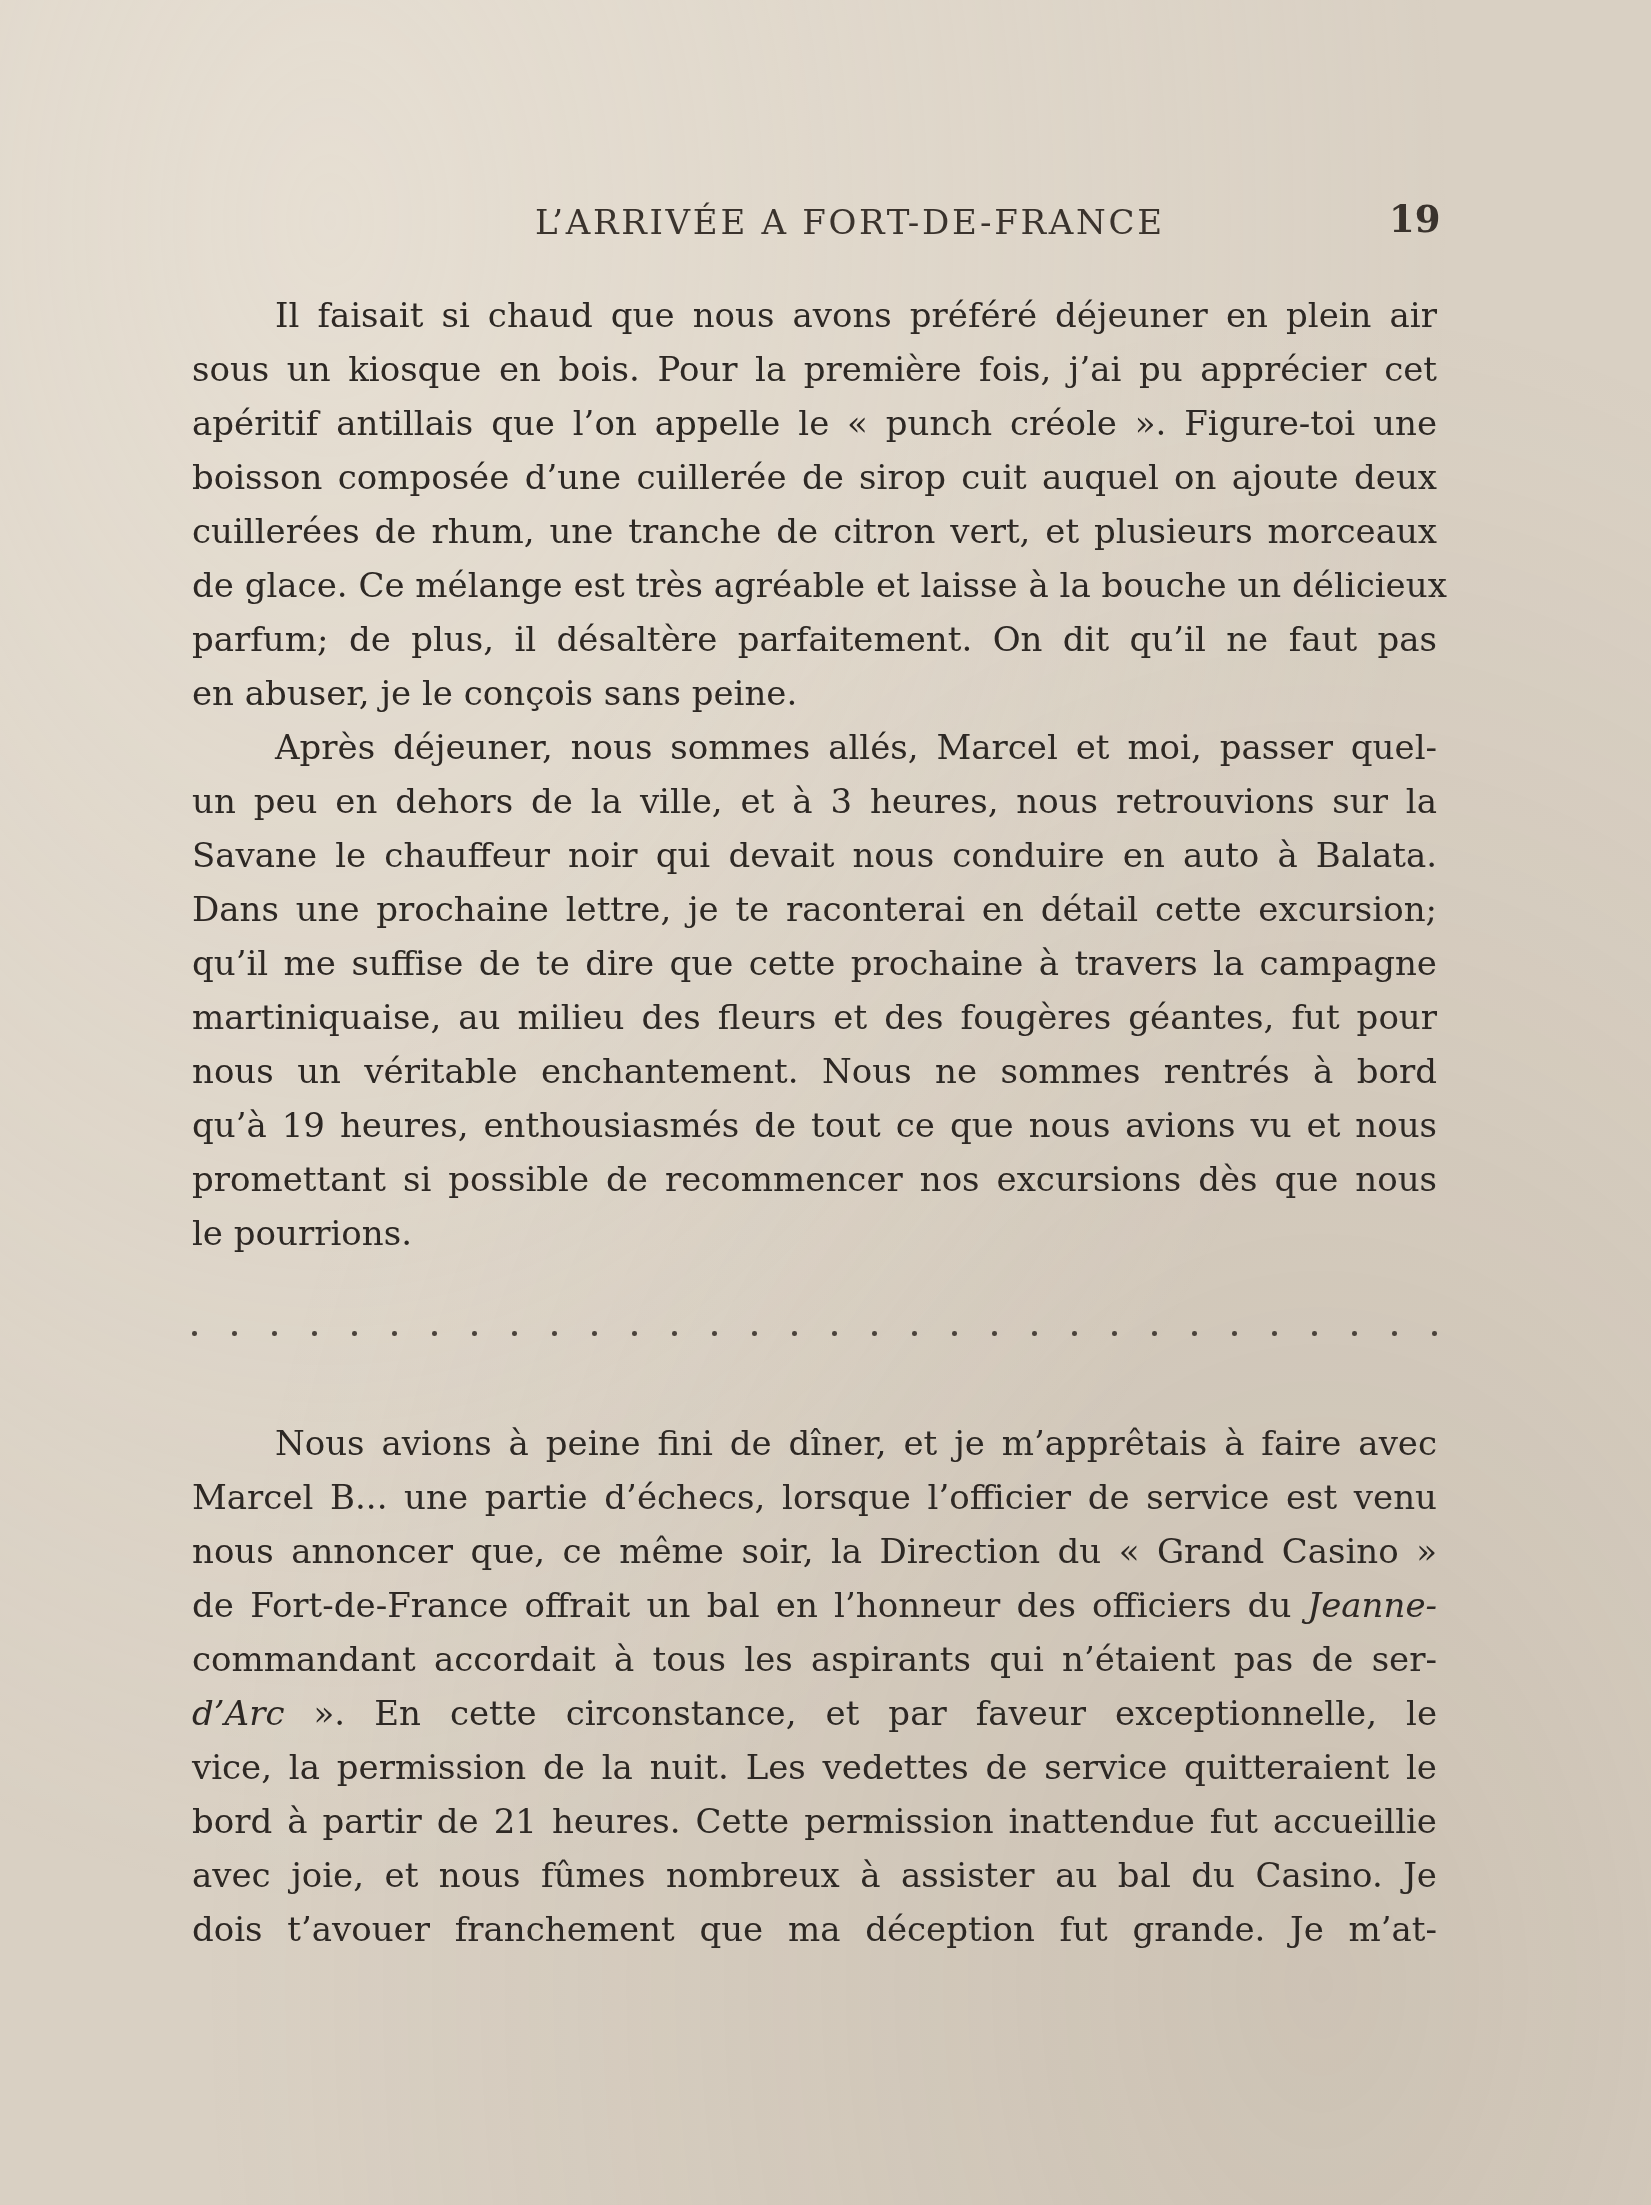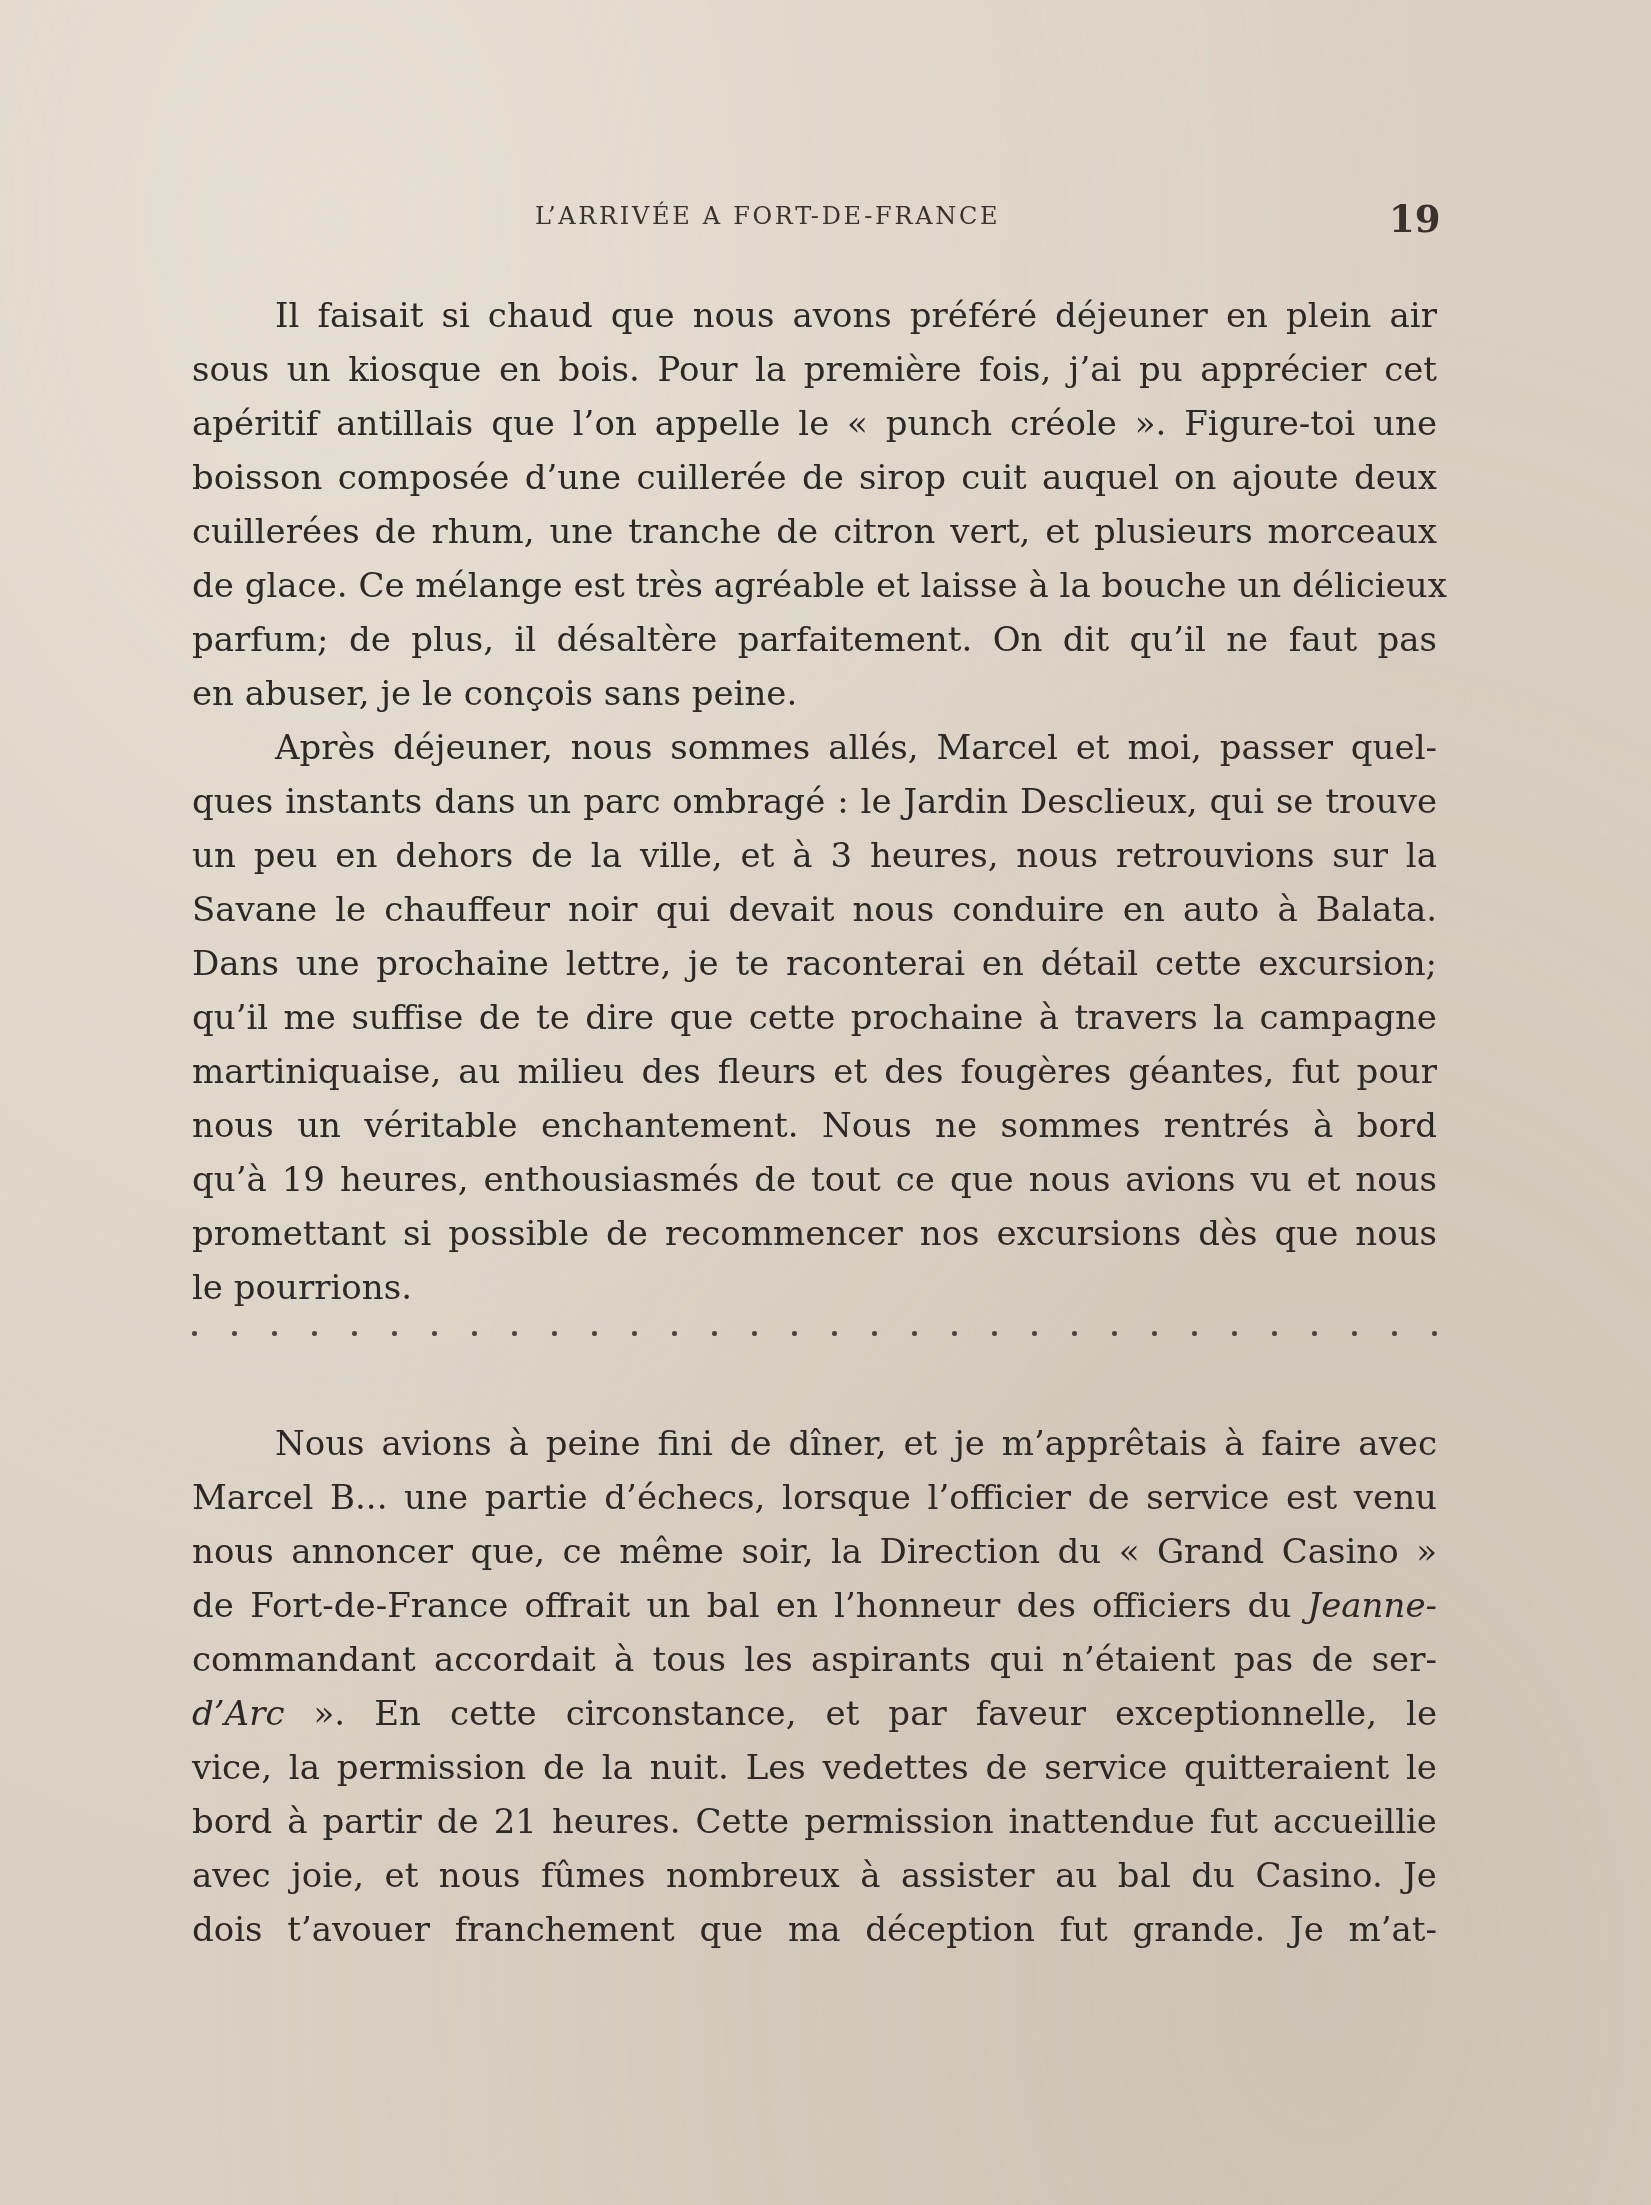--- a/index.html
+++ b/index.html
@@ -12,21 +12,21 @@
     font-family:"DejaVu Serif", "Liberation Serif", serif;
     color:#2d2824;
     position:relative;
   }
   .page { position:absolute; left:0; top:0; width:1652px; height:2205px; }
   .running-head {
     position:absolute; top:202px; left:0; width:1652px; height:41px;
   }
   .running-title {
     position:absolute; left:535px; top:0;
-    font-size:24px; letter-spacing:2.7px; color:#3a332d;
+    font-size:34px; letter-spacing:2.7px; color:#3a332d;
   }
   .page-number {
     position:absolute; left:1389px; top:-5.4px;
     font-size:37px; color:#3a332d;font-weight:bold;
   }
   .text-block {
     position:absolute; left:192px; width:1245px;
     font-size:34px; line-height:54px;
   }
   .line {
@@ -57,21 +57,20 @@
   <div class="text-block block-1">
     <span class="line indent">Il faisait si chaud que nous avons préféré déjeuner en plein air</span>
     <span class="line">sous un kiosque en bois. Pour la première fois, j’ai pu apprécier cet</span>
     <span class="line">apéritif antillais que l’on appelle le « punch créole ». Figure-toi une</span>
     <span class="line">boisson composée d’une cuillerée de sirop cuit auquel on ajoute deux</span>
     <span class="line">cuillerées de rhum, une tranche de citron vert, et plusieurs morceaux</span>
     <span class="line">de glace. Ce mélange est très agréable et laisse à la bouche un délicieux</span>
     <span class="line">parfum; de plus, il désaltère parfaitement. On dit qu’il ne faut pas</span>
     <span class="line last">en abuser, je le conçois sans peine.</span>
     <span class="line indent">Après déjeuner, nous sommes allés, Marcel et moi, passer quel-</span>
-    <span class="line">ques instants dans un parc ombragé : le Jardin Desclieux, qui se trouve</span>
     <span class="line">un peu en dehors de la ville, et à 3 heures, nous retrouvions sur la</span>
     <span class="line">Savane le chauffeur noir qui devait nous conduire en auto à Balata.</span>
     <span class="line">Dans une prochaine lettre, je te raconterai en détail cette excursion;</span>
     <span class="line">qu’il me suffise de te dire que cette prochaine à travers la campagne</span>
     <span class="line">martiniquaise, au milieu des fleurs et des fougères géantes, fut pour</span>
     <span class="line">nous un véritable enchantement. Nous ne sommes rentrés à bord</span>
     <span class="line">qu’à 19 heures, enthousiasmés de tout ce que nous avions vu et nous</span>
     <span class="line">promettant si possible de recommencer nos excursions dès que nous</span>
     <span class="line last">le pourrions.</span>
   </div>

